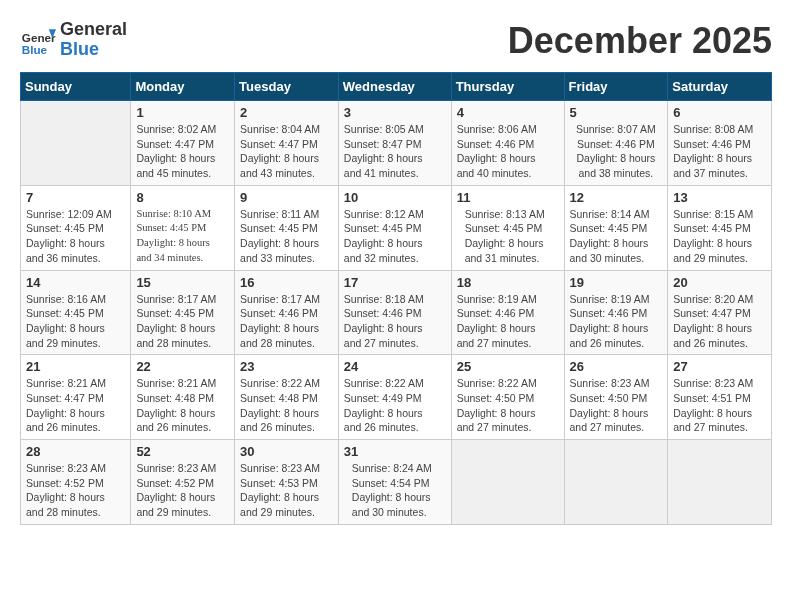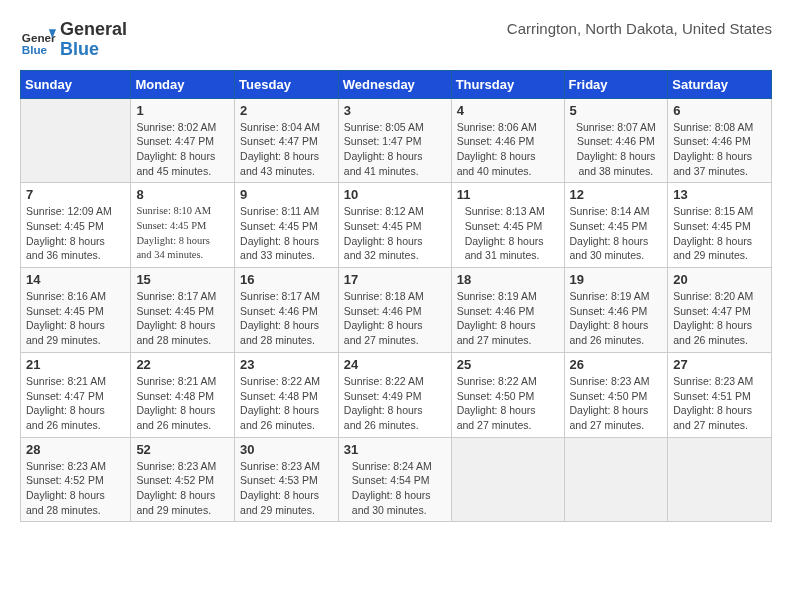--- a/index.html
+++ b/index.html
@@ -36,21 +36,21 @@
     .location {
       font-size: 15px;
       color: #555;
     }
     table {
       width: 100%;
       border-collapse: collapse;
       font-size: 11px;
     }
     thead tr th {
-      background-color: #1d4ed8;
+      background-color: #0c4a6e;
       color: #fff;
       padding: 6px 4px;
       text-align: left;
       font-size: 13px;
       font-weight: bold;
       border: 1px solid #1a5fa0;
     }
     tbody tr td {
       border: 1px solid #ccc;
       vertical-align: top;
@@ -88,21 +88,21 @@
       <text x="2" y="22" font-size="13" font-weight="bold" fill="#333">General</text>
       <text x="2" y="35" font-size="13" font-weight="bold" fill="#2979c0">Blue</text>
       <polygon points="32,8 40,8 36,18" fill="#2979c0"></polygon>
     </svg>
     <div style="display:flex;flex-direction:column;line-height:1.1;">
       <span style="font-size:18px;font-weight:bold;color:#333;">General</span>
       <span style="font-size:18px;font-weight:bold;color:#2979c0;">Blue</span>
     </div>
   </div>
   <div class="title-block">
-    <div class="location">Carrington, North Dakota, United States</div>
+    <div class="month-title">December 2025</div>
   </div>
 </div>
 
 <table>
   <thead>
     <tr id="header-row">
         <th>Sunday</th>
         <th>Monday</th>
         <th>Tuesday</th>
         <th>Wednesday</th>
@@ -124,21 +124,21 @@
         <td>
           <span class="day-number">2</span>
           <div class="day-info" style="white-space: pre-line;">Sunrise: 8:04 AM
 Sunset: 4:47 PM
 Daylight: 8 hours
 and 43 minutes.</div>
         </td>
         <td>
           <span class="day-number">3</span>
           <div class="day-info" style="white-space: pre-line;">Sunrise: 8:05 AM
-Sunset: 1:47 PM
+Sunset: 8:47 PM
 Daylight: 8 hours
 and 41 minutes.</div>
         </td>
         <td>
           <span class="day-number">4</span>
           <div class="day-info" style="white-space: pre-line;">Sunrise: 8:06 AM
 Sunset: 4:46 PM
 Daylight: 8 hours
 and 40 minutes.</div>
         </td>

